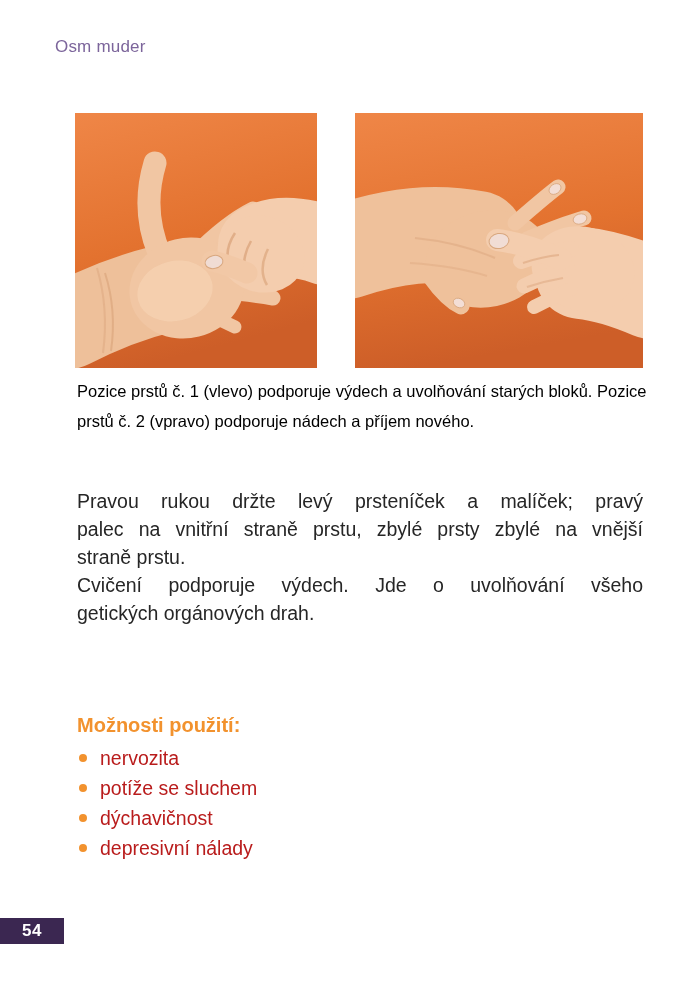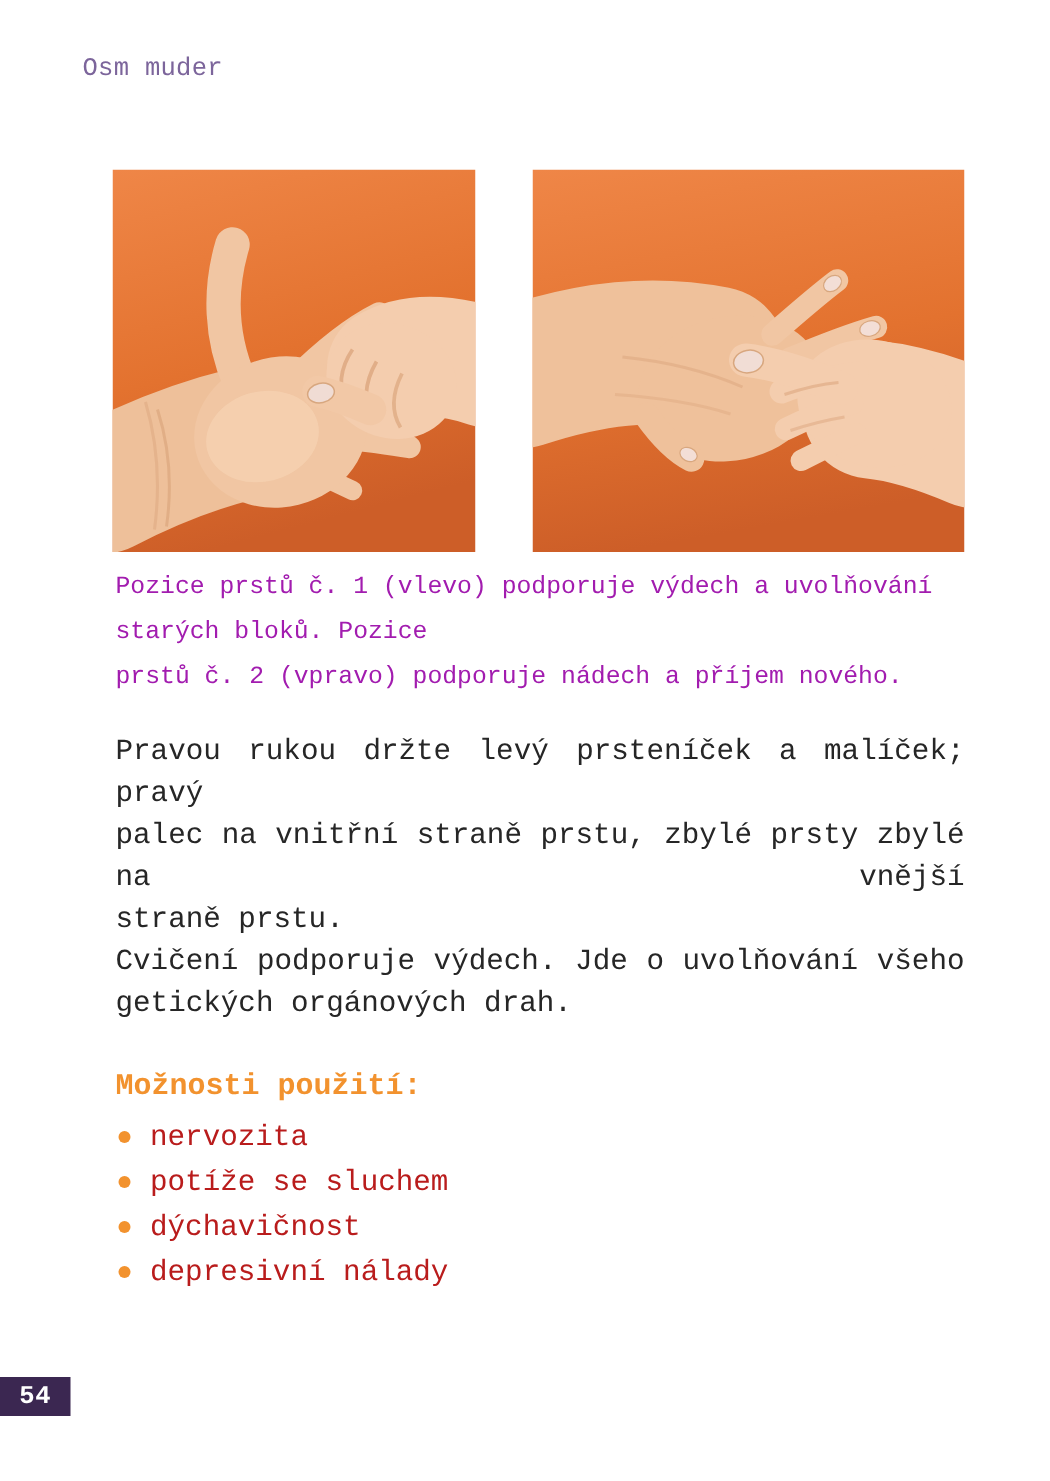--- a/index.html
+++ b/index.html
@@ -1,32 +1,32 @@
 <!DOCTYPE html>
 <html><head>
 <meta charset="utf-8">
 <style>
   html,body{margin:0;padding:0;background:#ffffff;}
   .page{
     position:relative;width:700px;height:987px;margin:0 auto;
     background:#ffffff;overflow:hidden;
-    font-family:Liberation Mono, monospace;
+    font-family:Liberation Sans, sans-serif;
     -webkit-font-smoothing:antialiased;
   }
   .running-head{
     position:absolute;left:55px;top:37px;
     font-size:17px;color:#7c659b;letter-spacing:.2px;
   }
   .photo{position:absolute;top:113px;height:255px;}
   .photo svg{display:block;width:100%;height:100%;}
   .photo-left{left:75px;width:242px;}
   .photo-right{left:355px;width:288px;}
   .caption{
     position:absolute;left:77px;top:376px;width:570px;
-    font-size:16.5px;line-height:30px;color:#a21caf;font-weight:500;
+    font-size:16.5px;line-height:30px;color:#000000;font-weight:500;
   }
   .article{
     position:absolute;left:77px;top:487px;width:566px;
     font-size:19.5px;line-height:28px;color:#262626;
   }
   .article h2{
     margin:0;font-size:20px;line-height:28px;font-weight:bold;color:#1d1d1d;
   }
   .para{margin:0;}
   .para .line{white-space:nowrap;}
@@ -38,21 +38,21 @@
   .usage-list{
     position:absolute;left:77px;top:743px;width:400px;
     font-size:19.5px;line-height:30px;color:#b91c1c;
   }
   .usage-list .bullet-item{position:relative;padding-left:23px;}
   .usage-list .dot{
     position:absolute;left:2px;top:11px;width:8px;height:8px;border-radius:50%;
     background:#f2922e;
   }
   .pagebox{
-    position:absolute;left:0;top:918px;width:47px;height:26px;
+    position:absolute;left:0;top:918px;width:64px;height:26px;
     background:#3b2751;color:#ffffff;font-weight:bold;font-size:17px;
     display:flex;align-items:center;justify-content:center;
     letter-spacing:.5px;
   }
 </style>
 </head>
 <body>
 
 <div class="page">
 

